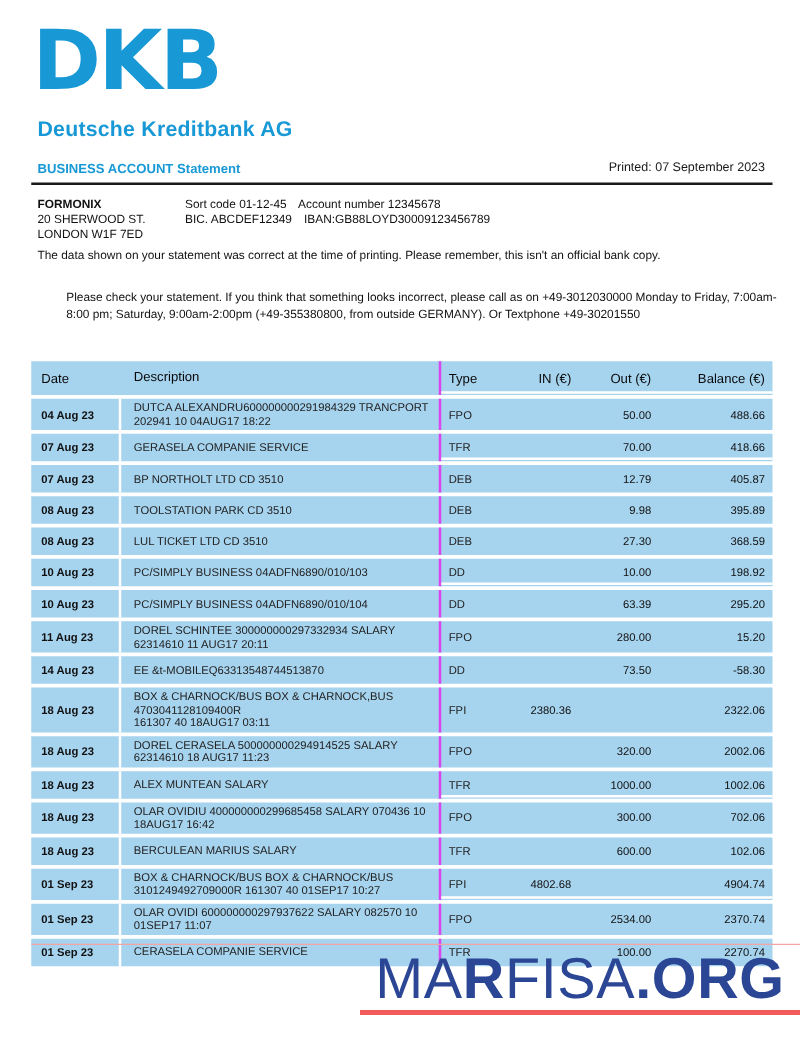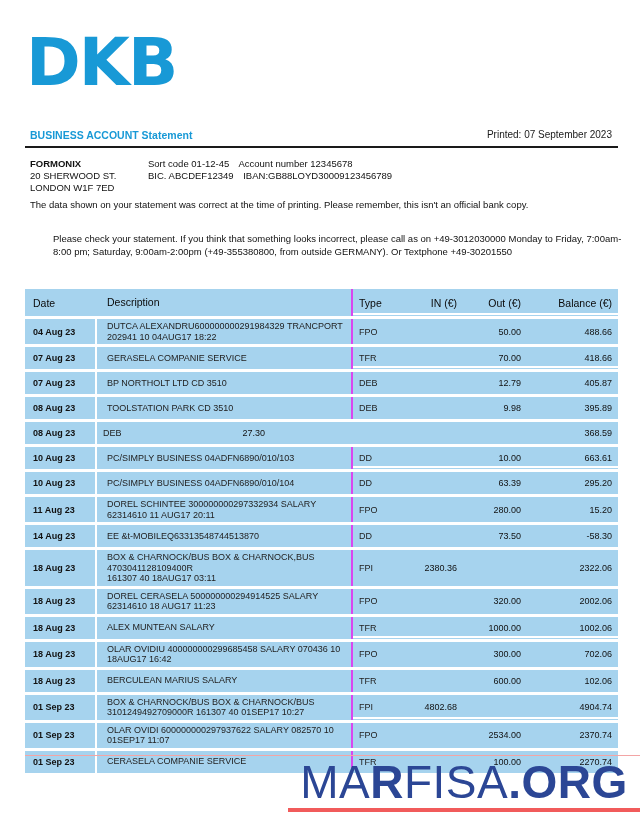--- a/index.html
+++ b/index.html
@@ -9,21 +9,21 @@
     --pink:#f3a5a5;
     --navy:#2b4695;
     --ink:#111111;
   }
   html,body{margin:0;padding:0;background:#ffffff;}
   .page{
     position:relative;width:644px;height:836px;background:#ffffff;
     font-family:"Liberation Sans",sans-serif;color:var(--ink);overflow:hidden;
   }
   .logo{
-    position:absolute;left:26px;top:20px;
+    position:absolute;left:26px;top:6px;
     font-family:"DejaVu Sans",sans-serif;font-weight:800;font-size:66px;
     letter-spacing:-2px;color:var(--blue);line-height:86px;
   }
   .company{
     position:absolute;left:30px;top:94px;color:var(--blue);
     font-size:17px;font-weight:700;letter-spacing:0.2px;
   }
   .stmt-title{
     position:absolute;left:30px;top:129px;color:var(--blue);
     font-size:10.5px;font-weight:700;
@@ -74,20 +74,21 @@
   .wm-light{font-weight:400;}
   .wm-bold{font-weight:700;}
   .wm-underline{margin-top:2px;height:4px;background:var(--red);width:100%;}
 </style>
 </head>
 <body>
 
 <div class="page">
 
   <div class="logo">DKB</div>
+  <div class="company">Deutsche Kreditbank AG</div>
   <div class="stmt-title">BUSINESS ACCOUNT Statement</div>
   <div class="printed">Printed: 07 September 2023</div>
   <div class="rule"></div>
 
   <div class="customer">
     <div class="name">FORMONIX</div>
     <div>20 SHERWOOD ST.</div>
     <div>LONDON W1F 7ED</div>
   </div>
 
@@ -162,35 +163,38 @@
             <div>TOOLSTATION PARK CD 3510</div>
           </div>
       <div class="c col-type">DEB</div>
       <div class="c col-in"></div>
       <div class="c col-out">9.98</div>
       <div class="c col-bal">395.89</div>
     </div>
 
     <div class="trow">
       <div class="c col-date">08 Aug 23</div>
+      <div class="c col-desc">
+            <div>LUL TICKET LTD CD 3510</div>
+          </div>
       <div class="c col-type">DEB</div>
       <div class="c col-in"></div>
       <div class="c col-out">27.30</div>
       <div class="c col-bal">368.59</div>
     </div>
 
     <div class="trow sep">
       <div class="c col-date">10 Aug 23</div>
       <div class="c col-desc">
             <div>PC/SIMPLY BUSINESS 04ADFN6890/010/103</div>
           </div>
       <div class="c col-type">DD</div>
       <div class="c col-in"></div>
       <div class="c col-out">10.00</div>
-      <div class="c col-bal">663.61</div>
+      <div class="c col-bal">198.92</div>
     </div>
 
     <div class="trow">
       <div class="c col-date">10 Aug 23</div>
       <div class="c col-desc">
             <div>PC/SIMPLY BUSINESS 04ADFN6890/010/104</div>
           </div>
       <div class="c col-type">DD</div>
       <div class="c col-in"></div>
       <div class="c col-out">63.39</div>

